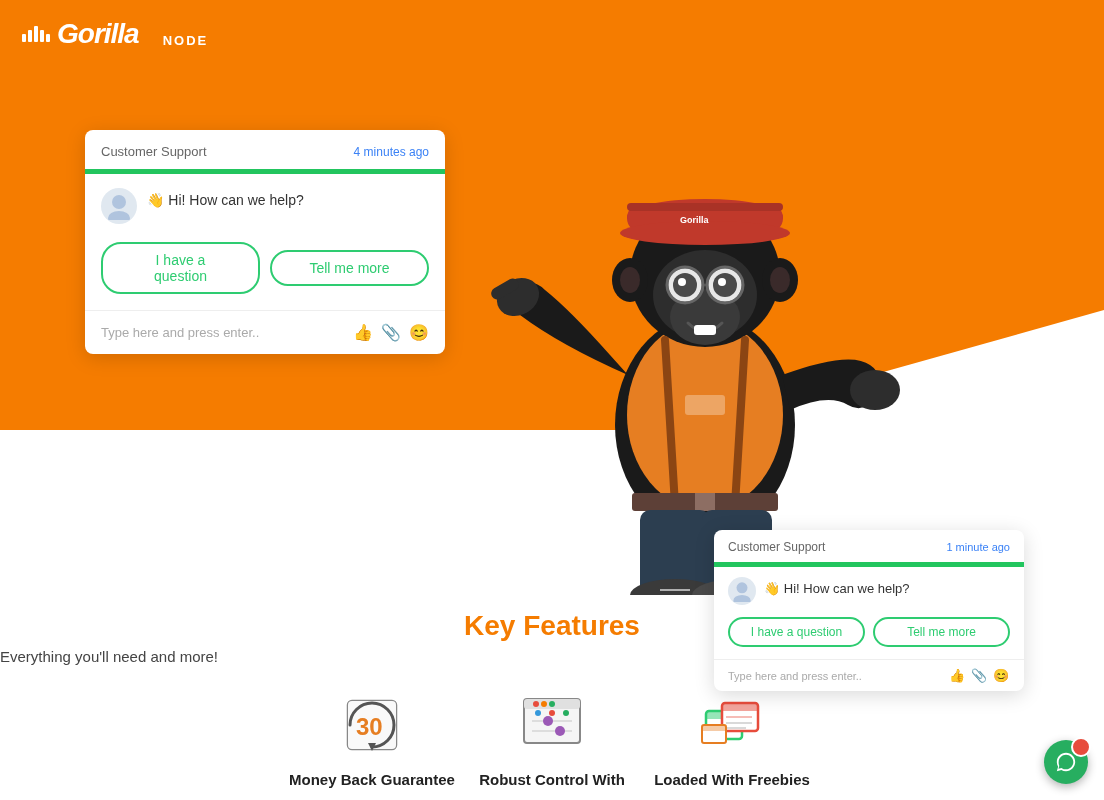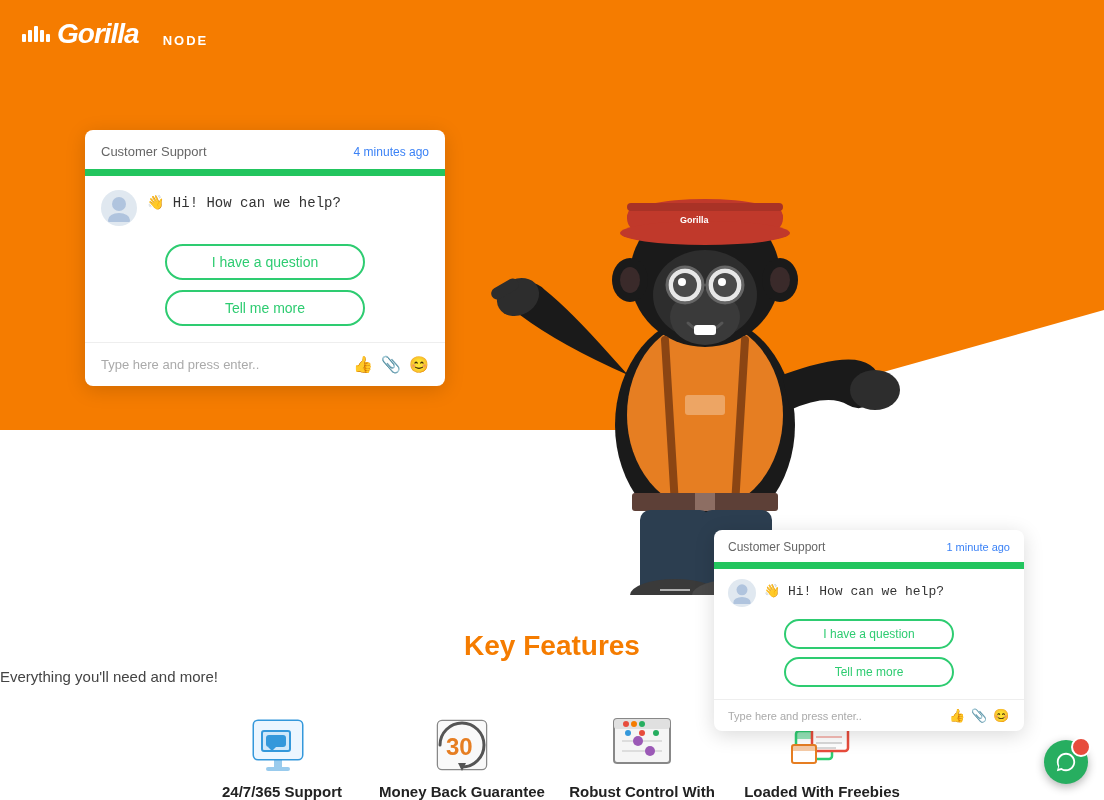--- a/index.html
+++ b/index.html
@@ -56,57 +56,56 @@
       border-radius: 8px;
       box-shadow: 0 4px 20px rgba(0,0,0,0.15);
       z-index: 10;
       overflow: hidden;
     }
     .chat-header {
       display: flex;
       justify-content: space-between;
       align-items: center;
       padding: 14px 16px 10px;
-      border-bottom: 7px solid #22c55e;
+      border-bottom: 5px solid #22c55e;
     }
     .chat-header-title {
       font-size: 13px;
       color: #666;
       font-weight: 500;
     }
     .chat-header-time {
       font-size: 12px;
       color: #3b82f6;
     }
     .chat-message-row {
       display: flex;
       align-items: flex-start;
       gap: 10px;
       padding: 14px 16px;
-      font-family: Liberation Mono, monospace;
     }
     .chat-avatar {
       width: 36px; height: 36px;
       border-radius: 50%;
       background: #e0e8f0;
       flex-shrink: 0;
       display: flex;
       align-items: center;
       justify-content: center;
       font-size: 18px;
       overflow: hidden;
     }
     .chat-bubble-text {
       font-size: 14px;
       color: #333;
       padding-top: 4px;
     }
     .chat-buttons {
       display: flex;
-      flex-direction: column;
+      flex-direction: row;
       align-items: center;
       gap: 10px;
       padding: 4px 16px 16px;
     }
     .chat-btn {
       border: 2px solid #2ecc71;
       background: #fff;
       color: #2ecc71;
       border-radius: 20px;
       padding: 8px 28px;
@@ -156,21 +155,21 @@
     .chat-widget-bottom .chat-bubble-text { font-size: 13px; }
     .chat-widget-bottom .chat-buttons { padding: 2px 14px 12px; gap: 8px; }
     .chat-widget-bottom .chat-btn { font-size: 12px; padding: 6px 20px; width: 170px; }
     .chat-widget-bottom .chat-input-row { padding: 8px 14px; }
     .chat-widget-bottom .chat-input-placeholder { font-size: 11px; }
     .chat-widget-bottom .chat-input-icons { font-size: 13px; gap: 6px; }
 
     
     .features-section {
       position: absolute;
-      bottom: 0; left: 0;
+      bottom: 12px; left: 0;
       width: 1104px;
       padding-top: 20px;
       z-index: 2;
       background: transparent;
     }
     .features-title {
       text-align: center;
       font-size: 28px;
       font-weight: 700;
       color: #F57C00;
@@ -186,21 +185,21 @@
       display: flex;
       justify-content: center;
       gap: 0px;
       padding: 0 60px;
     }
     .feature-item {
       flex: 1;
       display: flex;
       flex-direction: column;
       align-items: center;
-      gap: 2px;
+      gap: 10px;
       max-width: 180px;
     }
     .feature-icon {
       width: 72px; height: 72px;
       display: flex;
       align-items: center;
       justify-content: center;
     }
     .feature-label {
       font-size: 15px;
@@ -414,37 +413,20 @@
       <span>😊</span>
     </div>
   </div>
 </div>
 
 <div class="features-section">
   <h2 class="features-title">Key Features</h2>
   <p class="features-subtitle">Everything you'll need and more!</p>
   <div class="features-grid">
 
-    <div class="feature-item">
-      <div class="feature-icon icon-support">
-        <svg viewBox="0 0 68 68" xmlns="http://www.w3.org/2000/svg">
-          <rect x="6" y="10" width="48" height="38" rx="4" fill="none" stroke="#3498db" stroke-width="3"></rect>
-          <rect x="6" y="10" width="48" height="38" rx="4" fill="#ecf6ff"></rect>
-          <rect x="14" y="20" width="28" height="20" rx="2" fill="#3498db" opacity="0.15"></rect>
-          <rect x="14" y="20" width="28" height="20" rx="2" fill="none" stroke="#3498db" stroke-width="2"></rect>
-
-          <rect x="18" y="24" width="20" height="12" rx="3" fill="#3498db"></rect>
-          <polygon points="20,36 24,40 28,36" fill="#3498db"></polygon>
-
-          <rect x="26" y="48" width="8" height="8" fill="#3498db" opacity="0.5"></rect>
-          <rect x="18" y="56" width="24" height="4" rx="2" fill="#3498db" opacity="0.5"></rect>
-        </svg>
-      </div>
-      <span class="feature-label">24/7/365 Support</span>
-    </div>
 
     <div class="feature-item">
       <div class="feature-icon icon-money">
         <svg viewBox="0 0 68 68" xmlns="http://www.w3.org/2000/svg">
           <rect x="10" y="10" width="48" height="48" rx="4" fill="none" stroke="#888" stroke-width="2.5"></rect>
           <rect x="10" y="10" width="48" height="48" rx="4" fill="#f9f9f9"></rect>
 
           <text x="18" y="44" font-size="24" font-weight="900" fill="#E67E22" font-family="Arial">30</text>
 
           <path d="M12 34 A22 22 0 1 1 34 56" stroke="#555" stroke-width="3" fill="none" stroke-linecap="round"></path>

